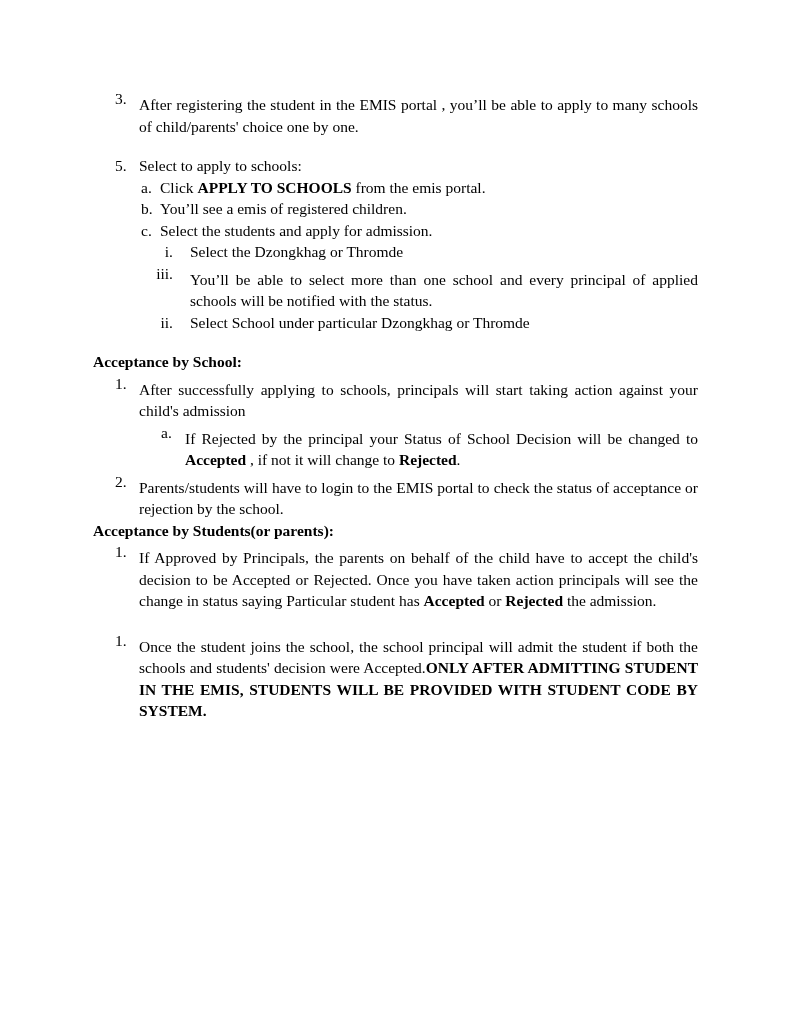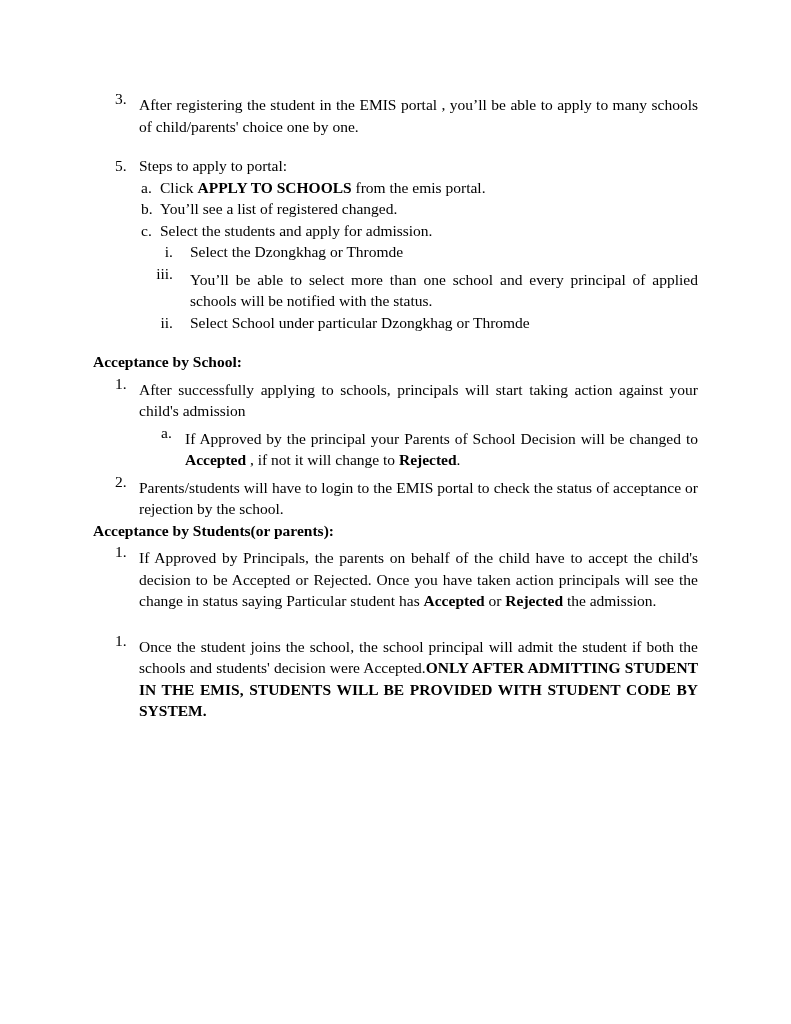--- a/index.html
+++ b/index.html
@@ -68,31 +68,31 @@
 
     <div class="li l1 justify">
       <span class="marker">3.</span>
       <div class="body">After registering the student in the EMIS portal , you’ll be able to apply to many schools of child/parents' choice one by one.</div>
     </div>
 
     <div class="spacer"></div>
 
     <div class="li l1">
       <span class="marker">5.</span>
-      <div class="body">Steps to apply to portal:</div>
+      <div class="body">Select to apply to schools:</div>
     </div>
 
     <div class="li l2a">
       <span class="marker">a.</span>
       <div class="body"><span>Click </span><b>APPLY TO SCHOOLS</b><span> from the emis portal.</span></div>
     </div>
 
     <div class="li l2a">
       <span class="marker">b.</span>
-      <div class="body">You’ll see a list of registered changed.</div>
+      <div class="body">You’ll see a emis of registered children.</div>
     </div>
 
     <div class="li l2a">
       <span class="marker">c.</span>
       <div class="body">Select the students and apply for admission.</div>
     </div>
 
     <div class="li l3">
       <span class="marker">i.</span>
       <div class="body">Select the Dzongkhag or Thromde</div>
@@ -112,21 +112,21 @@
 
     <div class="heading">Acceptance by School:</div>
 
     <div class="li l1 justify">
       <span class="marker">1.</span>
       <div class="body">After successfully applying to schools, principals will start taking action against your child's admission</div>
     </div>
 
     <div class="li l2b justify">
       <span class="marker">a.</span>
-      <div class="body"><span>If Approved by the principal your Parents of School Decision will be changed to </span><b>Accepted</b><span> , if not it will change to </span><b>Rejected</b><span>.</span></div>
+      <div class="body"><span>If Rejected by the principal your Status of School Decision will be changed to </span><b>Accepted</b><span> , if not it will change to </span><b>Rejected</b><span>.</span></div>
     </div>
 
     <div class="li l1 justify">
       <span class="marker">2.</span>
       <div class="body">Parents/students will have to login to the EMIS portal to check the status of acceptance or rejection by the school.</div>
     </div>
 
     <div class="heading">Acceptance by Students(or parents):</div>
 
     <div class="li l1 justify">

